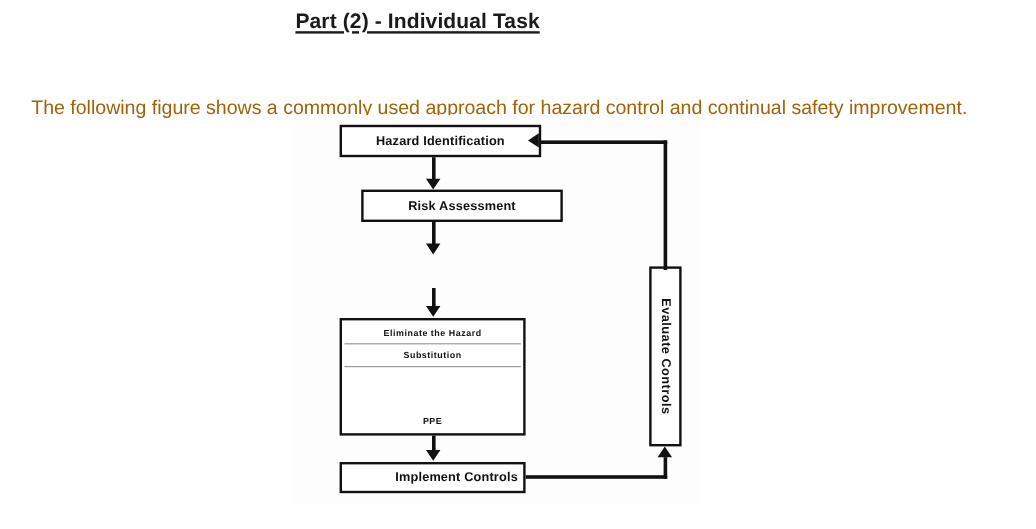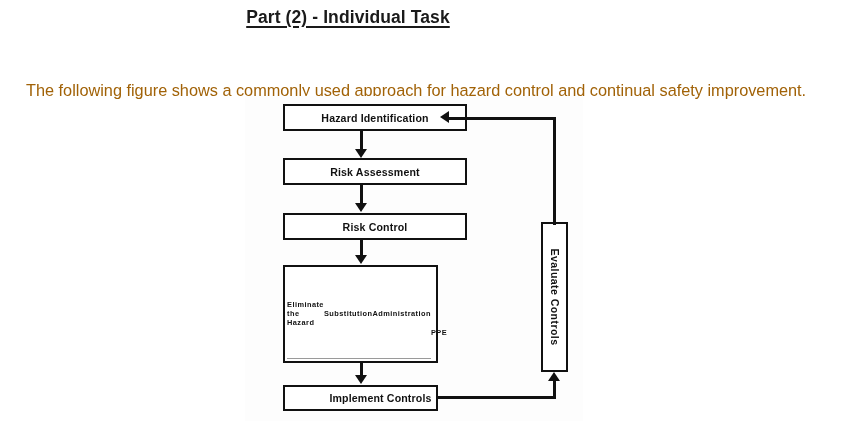--- a/index.html
+++ b/index.html
@@ -65,44 +65,44 @@
     border: 2.5px solid #111111;
     display: flex;
     align-items: center;
     justify-content: center;
     text-align: center;
     font-weight: bold;
     color: #111111;
   }
   .node.main {
     left: 38px;
-    width: 184px;
+    width: 168px;
     height: 27px;
     font-size: 10.6px;
     letter-spacing: 0.15px;
   }
 
   #node-hazard-identification { top: 8px; }
-  #node-risk-assessment       { top: 62px; }
+  #node-risk-assessment       { top: 62px; margin-left: 18px; }
   #node-risk-control          { top: 117px; }
   #node-implement-controls     { top: 289px; width: 155px; height: 26px; padding-left: 40px; }
 
   
   #control-hierarchy {
     position: absolute;
     left: 38px;
     top: 169px;
     width: 155px;
     height: 98px;
     box-sizing: border-box;
     border: 2.5px solid #111111;
     background: #ffffff;
     padding: 2px;
     display: flex;
-    flex-direction: row;
+    flex-direction: column;
   }
   #control-hierarchy .hrow {
     flex: 1 1 0;
     display: flex;
     align-items: center;
     justify-content: center;
     font-size: 7.4px;
     font-weight: bold;
     letter-spacing: 0.45px;
     color: #111111;
@@ -201,31 +201,27 @@
   <div class="conn v-line" id="conn-hi-ra"></div>
   <div class="arrow-down" id="arrow-hi-ra"></div>
 
   <div class="node main" id="node-risk-assessment">
     <span>Risk Assessment</span>
   </div>
 
   <div class="conn v-line" id="conn-ra-rc"></div>
   <div class="arrow-down" id="arrow-ra-rc"></div>
 
-  <div class="node main" id="node-risk-control">
-    <span>Risk Control</span>
-  </div>
 
   <div class="conn v-line" id="conn-rc-ch"></div>
   <div class="arrow-down" id="arrow-rc-ch"></div>
 
   <div id="control-hierarchy">
     <div class="hrow">Eliminate the Hazard</div>
     <div class="hrow">Substitution</div>
-    <div class="hrow">Administration</div>
     <div class="hrow">PPE</div>
   </div>
 
   <div class="conn v-line" id="conn-ch-ic"></div>
   <div class="arrow-down" id="arrow-ch-ic"></div>
 
   <div class="node main" id="node-implement-controls">
     <span>Implement Controls</span>
   </div>
 

